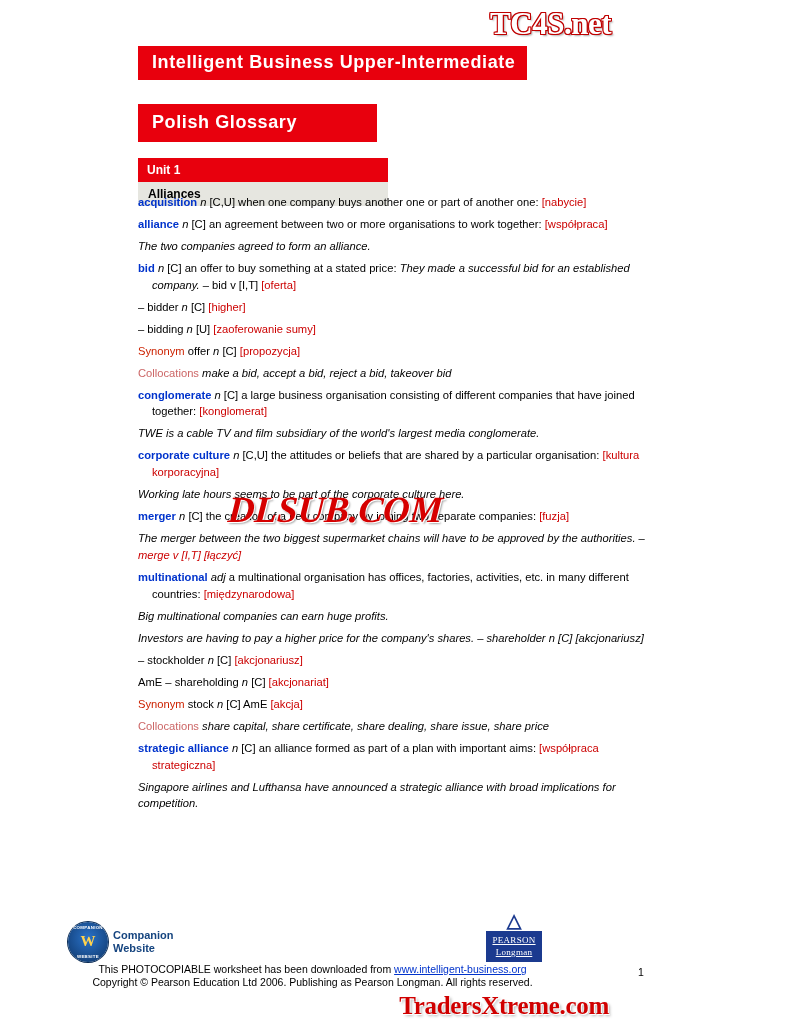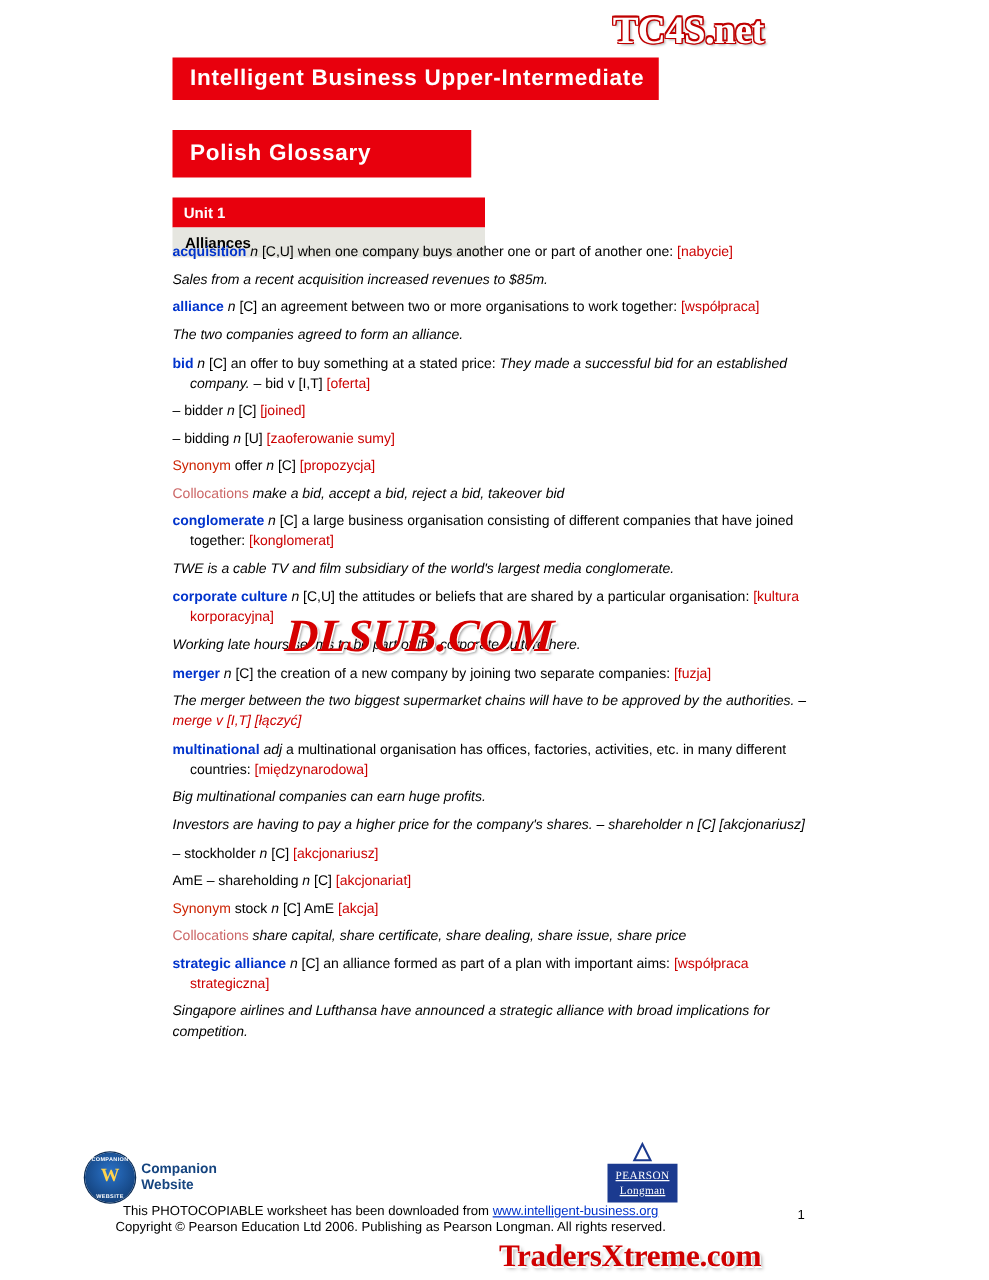--- a/index.html
+++ b/index.html
@@ -261,21 +261,20 @@
   <div class="content">
 
     <div class="entry hang">
       <span class="headword">acquisition</span>
       <span class="pos">n</span>
       <span>[C,U]</span>
       <span>when one company buys another one or part of another one:</span>
       <span class="pl">[nabycie]</span>
     </div>
 
-    <div class="ex">Sales from a recent acquisition increased revenues to $85m.</div>
 
     <div class="entry hang">
       <span class="headword">alliance</span>
       <span class="pos">n</span>
       <span>[C]</span>
       <span>an agreement between two or more organisations to work together:</span>
       <span class="pl">[współpraca]</span>
     </div>
 
     <div class="ex">The two companies agreed to form an alliance.</div>
@@ -287,21 +286,21 @@
       <span>an offer to buy something at a stated price:</span>
       <i>They made a successful bid for an established company.</i>
       <span>– bid v [I,T]</span>
       <span class="pl">[oferta]</span>
     </div>
 
     <div class="sub">
       <span class="blk">– bidder</span>
       <i class="blk">n</i>
       <span class="blk">[C]</span>
-      <span>[joined]</span>
+      <span>[higher]</span>
     </div>
 
     <div class="sub">
       <span class="blk">– bidding</span>
       <i class="blk">n</i>
       <span class="blk">[U]</span>
       <span>[zaoferowanie sumy]</span>
     </div>
 
     <div class="sub">

